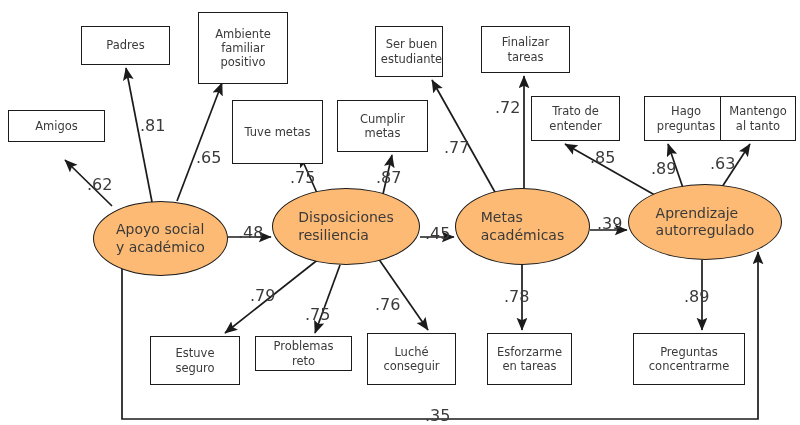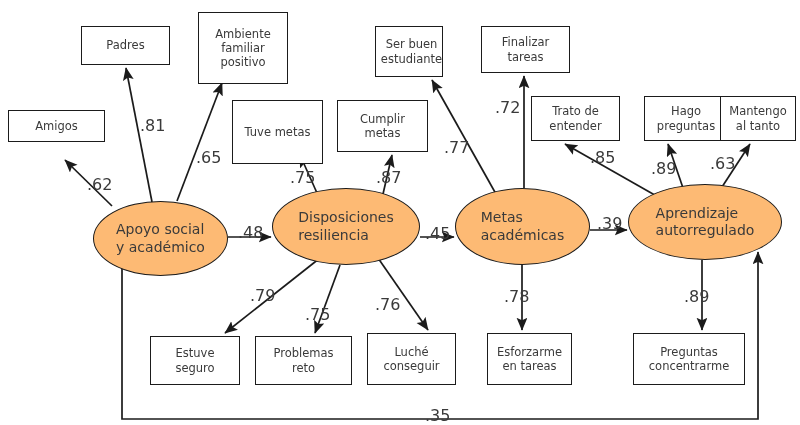--- a/index.html
+++ b/index.html
@@ -111,21 +111,21 @@
       <div class="node-box" style="left: 481px; top: 26px; width: 89px; height: 47px;">Finalizar
 tareas</div>
       <div class="node-box" style="left: 531px; top: 96px; width: 89px; height: 45px;">Trato de
 entender</div>
       <div class="node-box" style="left: 644px; top: 96px; width: 84px; height: 45px;">Hago
 preguntas</div>
       <div class="node-box" style="left: 720px; top: 96px; width: 76px; height: 45px;">Mantengo
 al tanto</div>
       <div class="node-box" style="left: 150px; top: 336px; width: 90px; height: 49px;">Estuve
 seguro</div>
-      <div class="node-box" style="left: 255px; top: 336px; width: 97px; height: 49px;">Problemas
+      <div class="node-box" style="left: 255px; top: 336px; width: 97px; height: 35px;">Problemas
 reto</div>
       <div class="node-box" style="left: 367px; top: 333px; width: 89px; height: 52px;">Luché
 conseguir</div>
       <div class="node-box" style="left: 487px; top: 333px; width: 85px; height: 52px;">Esforzarme
 en tareas</div>
       <div class="node-box" style="left: 633px; top: 333px; width: 112px; height: 52px;">Preguntas
 concentrarme</div>
       <div class="node-ellipse" style="left: 93px; top: 201px; width: 135px; height: 75px;">Apoyo social
 y académico</div>
       <div class="node-ellipse" style="left: 272px; top: 188px; width: 148px; height: 77px;">Disposiciones

